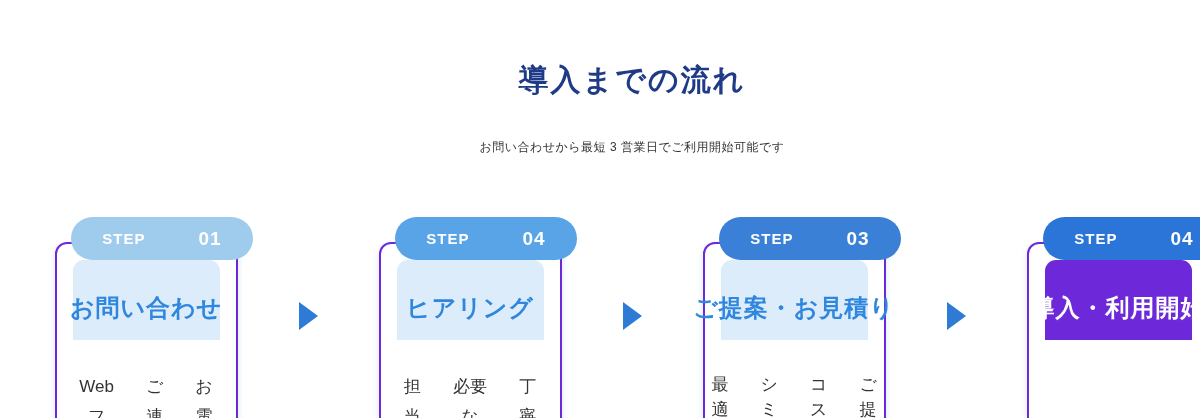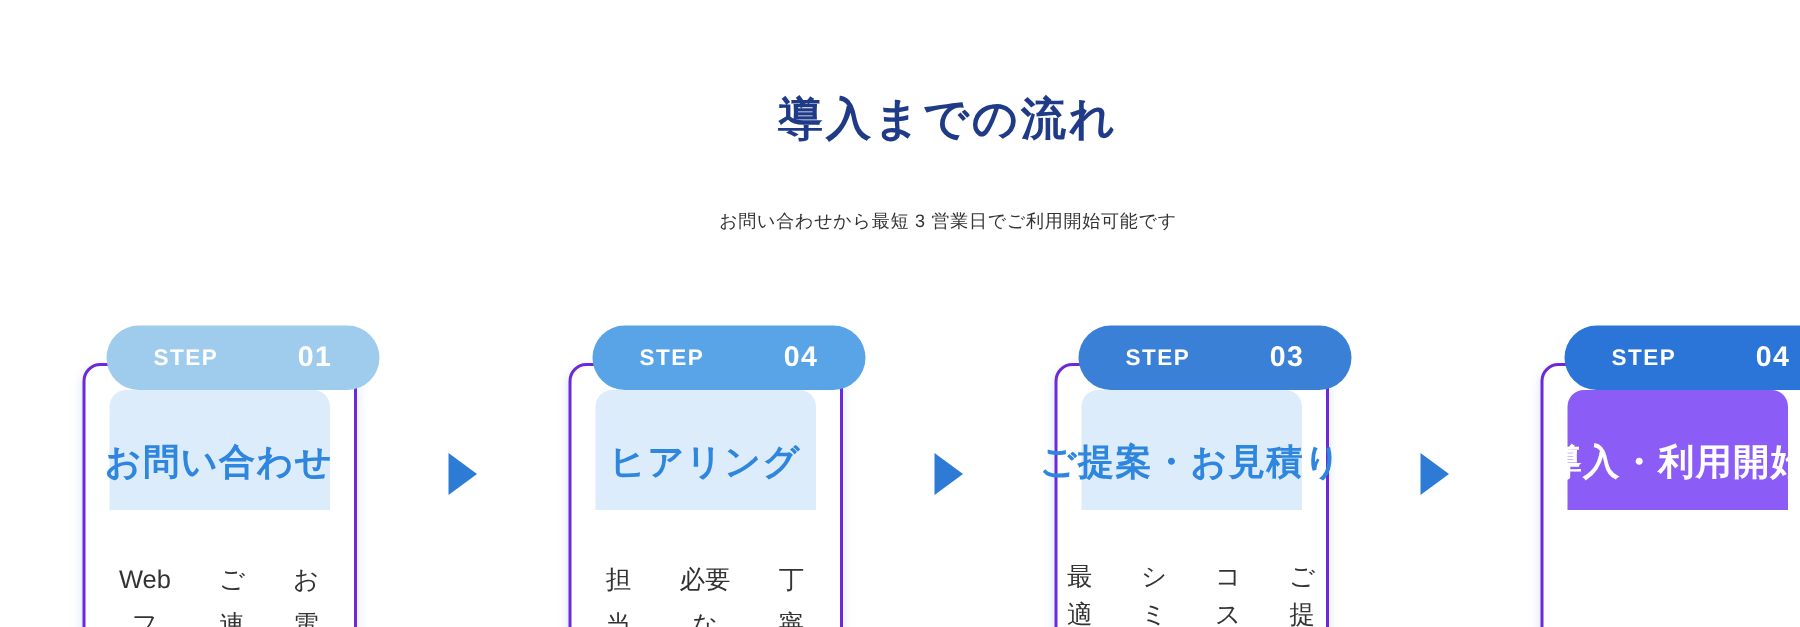--- a/index.html
+++ b/index.html
@@ -108,21 +108,21 @@
     height: 0;
     border-top: 14px solid transparent;
     border-bottom: 14px solid transparent;
     border-left: 19px solid #2e7bd5;
   }
   
   .step-1 .badge { background: #9fcbec; }
   .step-2 .badge { background: #58a4e7; }
   .step-3 .badge { background: #3b80d7; }
   .step-4 .badge { background: #2b74d8; }
-  .step-4 .card-header { background: #8b5cf6; }
+  .step-4 .card-header { background: #6d28d9; }
   .step-4 .card-title { color: #ffffff; }
 </style>
 </head>
 <body>
 
 <h1 class="page-title">導入までの流れ</h1>
 <p class="page-subtitle">お問い合わせから最短 3 営業日でご利用開始可能です</p>
 
 <div class="flow-row">
 

